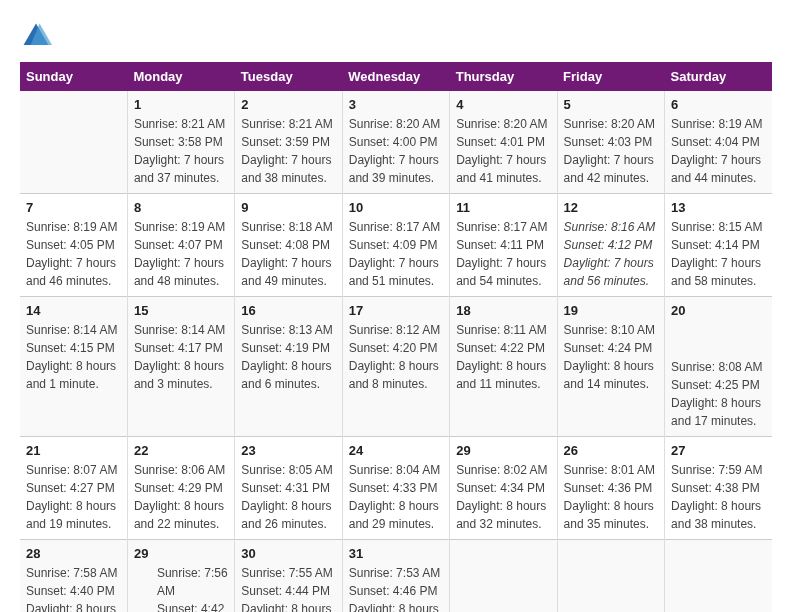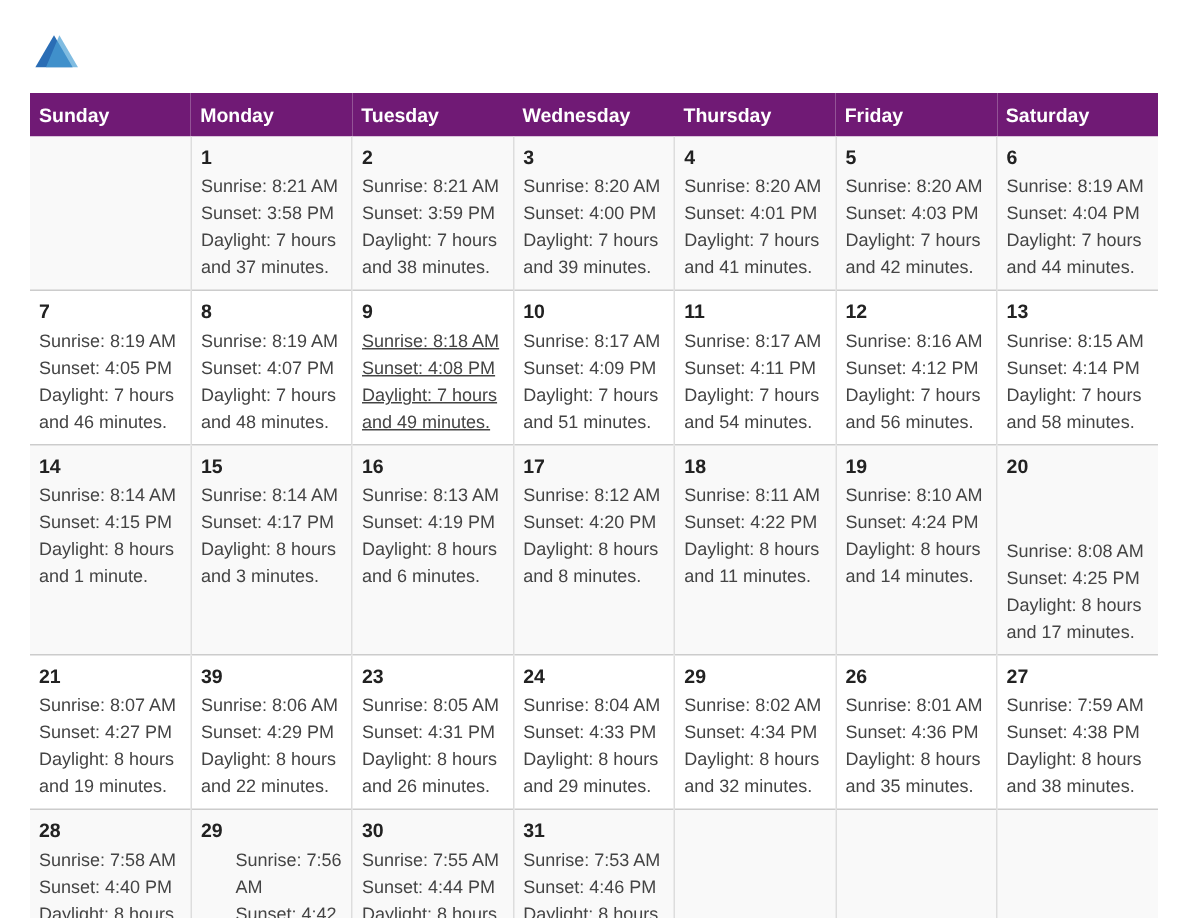--- a/index.html
+++ b/index.html
@@ -180,42 +180,42 @@
         </td>
         <td>
           <div class="day-number">8</div>
           <div class="day-info" style="white-space: pre-line;">Sunrise: 8:19 AM
 Sunset: 4:07 PM
 Daylight: 7 hours
 and 48 minutes.</div>
         </td>
         <td>
           <div class="day-number">9</div>
-          <div class="day-info" style="white-space: pre-line; text-decoration: underline;">Sunrise: 8:18 AM
+          <div class="day-info" style="white-space: pre-line;">Sunrise: 8:18 AM
 Sunset: 4:08 PM
 Daylight: 7 hours
 and 49 minutes.</div>
         </td>
         <td>
           <div class="day-number">10</div>
           <div class="day-info" style="white-space: pre-line;">Sunrise: 8:17 AM
 Sunset: 4:09 PM
 Daylight: 7 hours
 and 51 minutes.</div>
         </td>
         <td>
           <div class="day-number">11</div>
           <div class="day-info" style="white-space: pre-line;">Sunrise: 8:17 AM
 Sunset: 4:11 PM
 Daylight: 7 hours
 and 54 minutes.</div>
         </td>
         <td>
           <div class="day-number">12</div>
-          <div class="day-info" style="white-space: pre-line;">Sunrise: 8:16 AM
+          <div class="day-info" style="white-space: pre-line; font-style: italic;">Sunrise: 8:16 AM
 Sunset: 4:12 PM
 Daylight: 7 hours
 and 56 minutes.</div>
         </td>
         <td>
           <div class="day-number">13</div>
           <div class="day-info" style="white-space: pre-line;">Sunrise: 8:15 AM
 Sunset: 4:14 PM
 Daylight: 7 hours
 and 58 minutes.</div>
@@ -274,21 +274,21 @@
       </tr>
       <tr>
         <td>
           <div class="day-number">21</div>
           <div class="day-info" style="white-space: pre-line;">Sunrise: 8:07 AM
 Sunset: 4:27 PM
 Daylight: 8 hours
 and 19 minutes.</div>
         </td>
         <td>
-          <div class="day-number">39</div>
+          <div class="day-number">22</div>
           <div class="day-info" style="white-space: pre-line;">Sunrise: 8:06 AM
 Sunset: 4:29 PM
 Daylight: 8 hours
 and 22 minutes.</div>
         </td>
         <td>
           <div class="day-number">23</div>
           <div class="day-info" style="white-space: pre-line;">Sunrise: 8:05 AM
 Sunset: 4:31 PM
 Daylight: 8 hours

